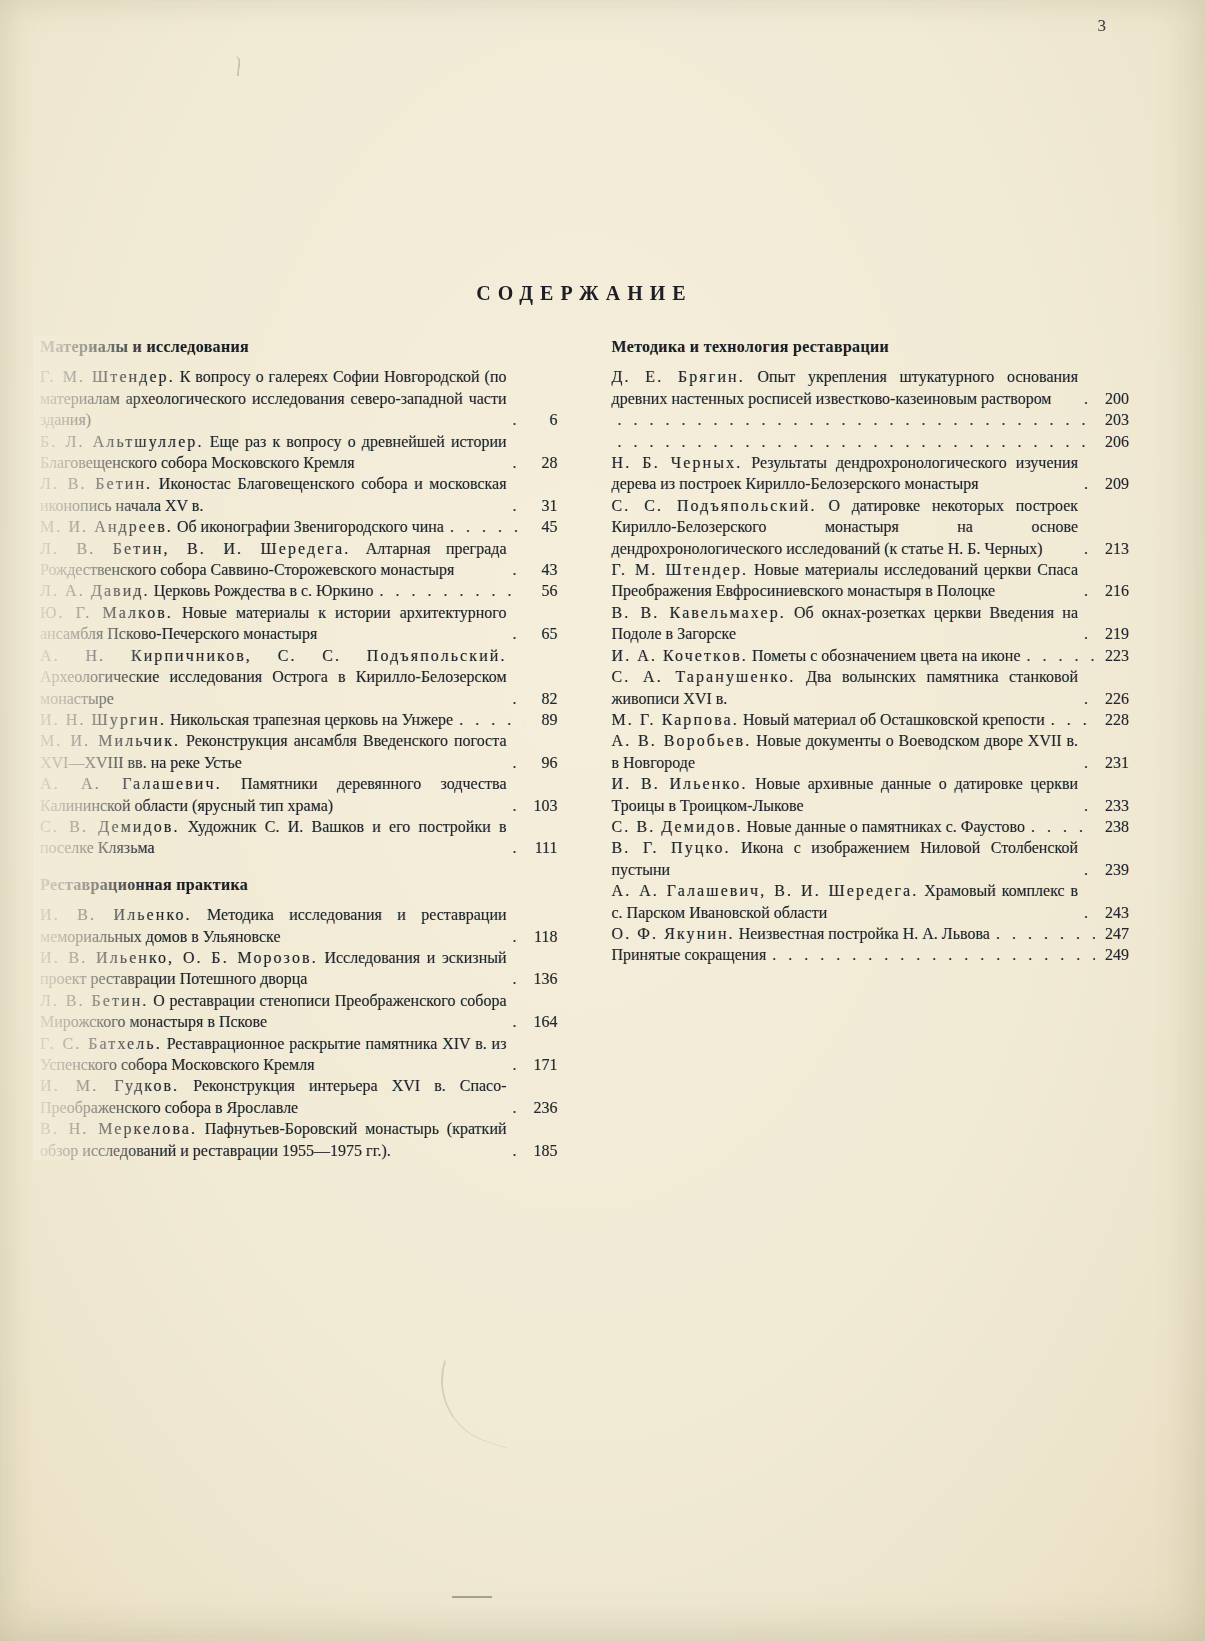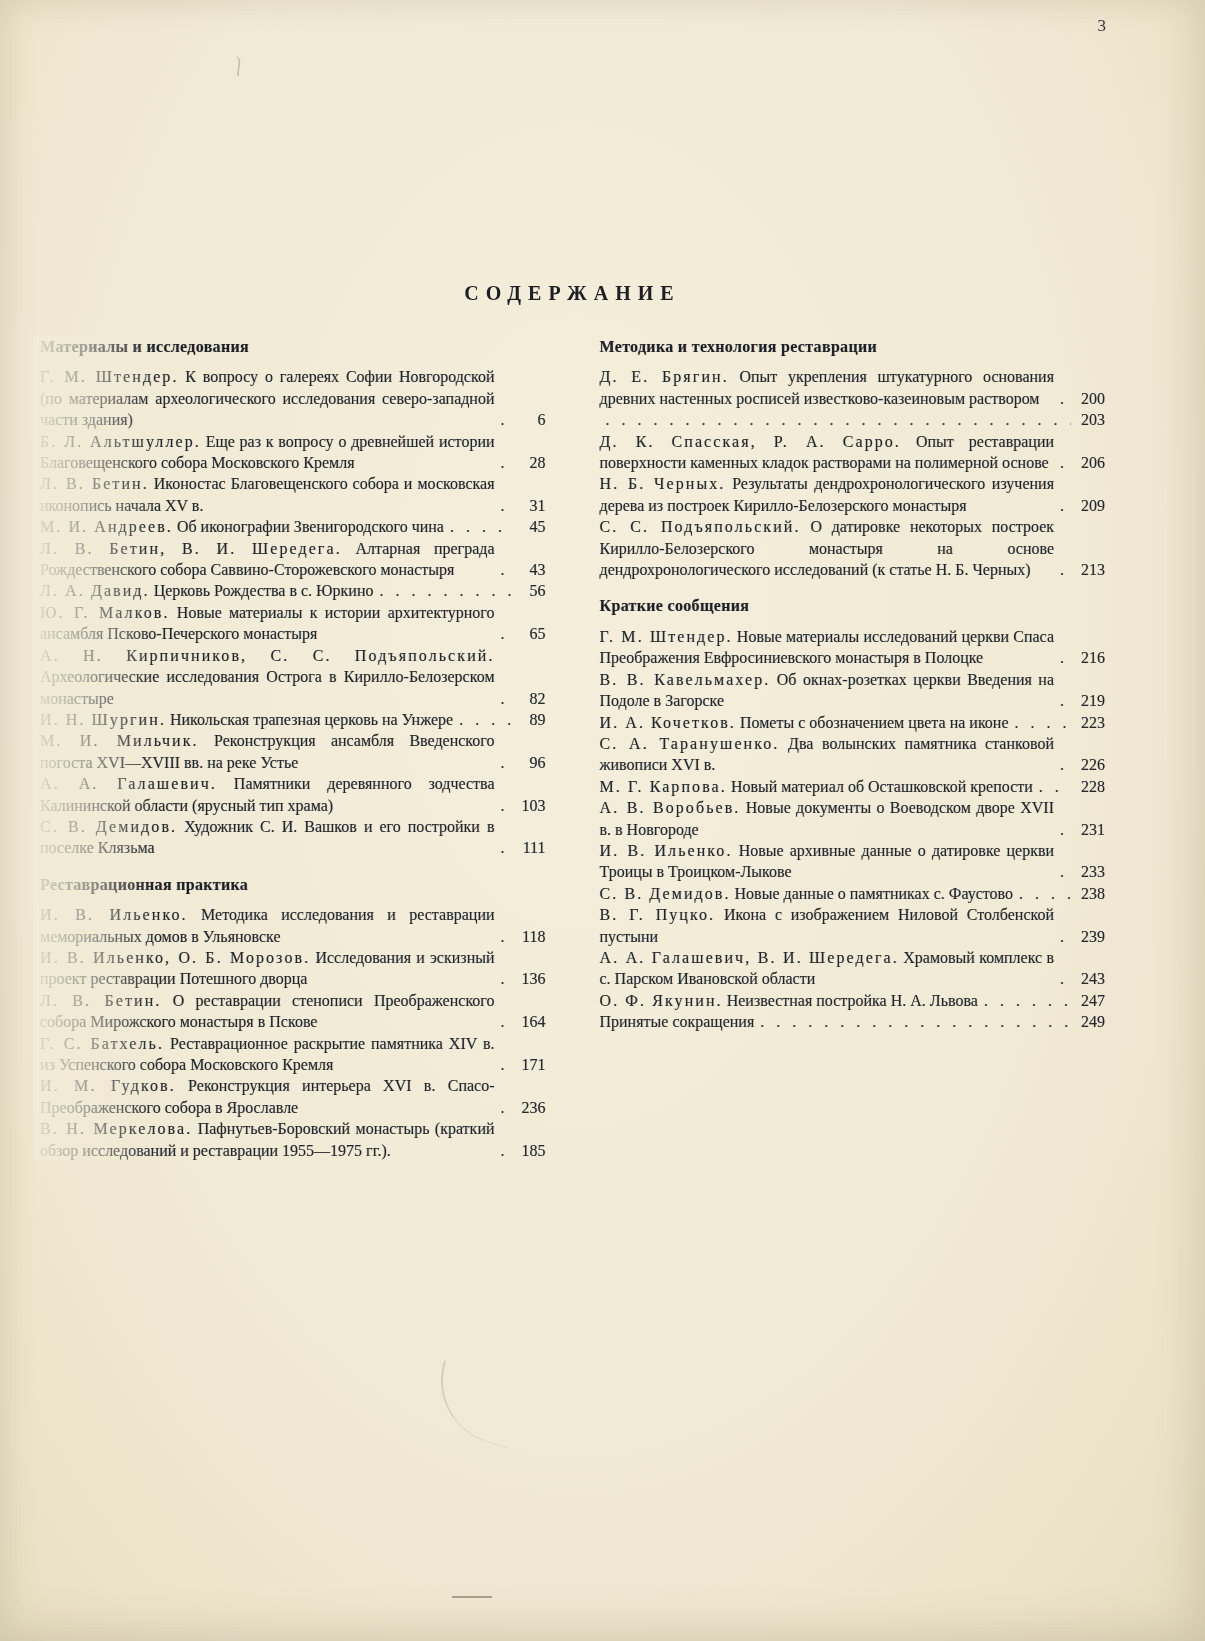--- a/index.html
+++ b/index.html
@@ -14,21 +14,21 @@
     overflow: hidden;
     background: radial-gradient(ellipse at 48% 38%, #f4eedb 0%, #f1ead5 55%, #ece3ca 85%, #e6dcbe 100%);
     box-shadow: inset -16px 0 38px rgba(120,108,78,.10), inset 0 -18px 42px rgba(120,108,78,.08), inset 10px 0 26px rgba(140,128,96,.06);
     color: #24252d;
   }
   .pagenum {
     position: absolute; top: 16px; right: 99px;
     font-size: 17px; color: #33343c;
   }
   .content {
-    padding: 0 100px 0 40px;
+    padding: 0 76px 0 40px;
   }
   .title {
     margin-top: 282px;
     text-align: center;
     font-weight: bold;
     font-size: 20px;
     letter-spacing: 7px;
     color: #1d1e26;
   }
   .columns {
@@ -210,35 +210,33 @@
           <div class="entry">
             <div class="text"><span class="author">Д. Е. Брягин.</span> <span>Опыт укрепления штукатурного основания древних настенных росписей известково-казеиновым раствором</span></div>
             <span class="leader">.&nbsp;.&nbsp;.&nbsp;.&nbsp;.&nbsp;.&nbsp;.&nbsp;.&nbsp;.&nbsp;.&nbsp;.&nbsp;.&nbsp;.&nbsp;.&nbsp;.&nbsp;.&nbsp;.&nbsp;.&nbsp;.&nbsp;.&nbsp;.&nbsp;.&nbsp;.&nbsp;.&nbsp;.&nbsp;.&nbsp;.&nbsp;.&nbsp;.&nbsp;.&nbsp;.&nbsp;.&nbsp;.&nbsp;.&nbsp;.&nbsp;.&nbsp;.&nbsp;.&nbsp;.&nbsp;.&nbsp;.&nbsp;.&nbsp;.&nbsp;.&nbsp;.&nbsp;.&nbsp;.&nbsp;.&nbsp;.&nbsp;.&nbsp;.&nbsp;.&nbsp;.&nbsp;.&nbsp;.&nbsp;.&nbsp;.&nbsp;.&nbsp;.&nbsp;.&nbsp;</span>
             <div class="page-col">200</div>
           </div>
           <div class="entry">
             <span class="leader">.&nbsp;.&nbsp;.&nbsp;.&nbsp;.&nbsp;.&nbsp;.&nbsp;.&nbsp;.&nbsp;.&nbsp;.&nbsp;.&nbsp;.&nbsp;.&nbsp;.&nbsp;.&nbsp;.&nbsp;.&nbsp;.&nbsp;.&nbsp;.&nbsp;.&nbsp;.&nbsp;.&nbsp;.&nbsp;.&nbsp;.&nbsp;.&nbsp;.&nbsp;.&nbsp;.&nbsp;.&nbsp;.&nbsp;.&nbsp;.&nbsp;.&nbsp;.&nbsp;.&nbsp;.&nbsp;.&nbsp;.&nbsp;.&nbsp;.&nbsp;.&nbsp;.&nbsp;.&nbsp;.&nbsp;.&nbsp;.&nbsp;.&nbsp;.&nbsp;.&nbsp;.&nbsp;.&nbsp;.&nbsp;.&nbsp;.&nbsp;.&nbsp;.&nbsp;.&nbsp;</span>
             <div class="page-col">203</div>
           </div>
           <div class="entry">
-            <div class="text"><span class="author">Д. К. Спасская, Р. А. Сарро.</span> <span>Опыт реставрации поверхности каменных кладок растворами на полимерной основе</span></div>
             <span class="leader">.&nbsp;.&nbsp;.&nbsp;.&nbsp;.&nbsp;.&nbsp;.&nbsp;.&nbsp;.&nbsp;.&nbsp;.&nbsp;.&nbsp;.&nbsp;.&nbsp;.&nbsp;.&nbsp;.&nbsp;.&nbsp;.&nbsp;.&nbsp;.&nbsp;.&nbsp;.&nbsp;.&nbsp;.&nbsp;.&nbsp;.&nbsp;.&nbsp;.&nbsp;.&nbsp;.&nbsp;.&nbsp;.&nbsp;.&nbsp;.&nbsp;.&nbsp;.&nbsp;.&nbsp;.&nbsp;.&nbsp;.&nbsp;.&nbsp;.&nbsp;.&nbsp;.&nbsp;.&nbsp;.&nbsp;.&nbsp;.&nbsp;.&nbsp;.&nbsp;.&nbsp;.&nbsp;.&nbsp;.&nbsp;.&nbsp;.&nbsp;.&nbsp;.&nbsp;.&nbsp;</span>
             <div class="page-col">206</div>
           </div>
           <div class="entry">
             <div class="text"><span class="author">Н. Б. Черных.</span> <span>Результаты дендрохронологического изучения дерева из построек Кирилло-Белозерского монастыря</span></div>
             <span class="leader">.&nbsp;.&nbsp;.&nbsp;.&nbsp;.&nbsp;.&nbsp;.&nbsp;.&nbsp;.&nbsp;.&nbsp;.&nbsp;.&nbsp;.&nbsp;.&nbsp;.&nbsp;.&nbsp;.&nbsp;.&nbsp;.&nbsp;.&nbsp;.&nbsp;.&nbsp;.&nbsp;.&nbsp;.&nbsp;.&nbsp;.&nbsp;.&nbsp;.&nbsp;.&nbsp;.&nbsp;.&nbsp;.&nbsp;.&nbsp;.&nbsp;.&nbsp;.&nbsp;.&nbsp;.&nbsp;.&nbsp;.&nbsp;.&nbsp;.&nbsp;.&nbsp;.&nbsp;.&nbsp;.&nbsp;.&nbsp;.&nbsp;.&nbsp;.&nbsp;.&nbsp;.&nbsp;.&nbsp;.&nbsp;.&nbsp;.&nbsp;.&nbsp;.&nbsp;.&nbsp;</span>
             <div class="page-col">209</div>
           </div>
           <div class="entry">
             <div class="text"><span class="author">С. С. Подъяпольский.</span> <span>О датировке некоторых построек Кирилло-Белозерского монастыря на основе дендрохронологического исследований (к статье Н. Б. Черных)</span></div>
             <span class="leader">.&nbsp;.&nbsp;.&nbsp;.&nbsp;.&nbsp;.&nbsp;.&nbsp;.&nbsp;.&nbsp;.&nbsp;.&nbsp;.&nbsp;.&nbsp;.&nbsp;.&nbsp;.&nbsp;.&nbsp;.&nbsp;.&nbsp;.&nbsp;.&nbsp;.&nbsp;.&nbsp;.&nbsp;.&nbsp;.&nbsp;.&nbsp;.&nbsp;.&nbsp;.&nbsp;.&nbsp;.&nbsp;.&nbsp;.&nbsp;.&nbsp;.&nbsp;.&nbsp;.&nbsp;.&nbsp;.&nbsp;.&nbsp;.&nbsp;.&nbsp;.&nbsp;.&nbsp;.&nbsp;.&nbsp;.&nbsp;.&nbsp;.&nbsp;.&nbsp;.&nbsp;.&nbsp;.&nbsp;.&nbsp;.&nbsp;.&nbsp;.&nbsp;.&nbsp;.&nbsp;</span>
             <div class="page-col">213</div>
           </div>
-          <div class="sec-heading subsequent">Краткие сообщения</div>
           <div class="entry">
             <div class="text"><span class="author">Г. М. Штендер.</span> <span>Новые материалы исследований церкви Спаса Преображения Евфросиниевского монастыря в Полоцке</span></div>
             <span class="leader">.&nbsp;.&nbsp;.&nbsp;.&nbsp;.&nbsp;.&nbsp;.&nbsp;.&nbsp;.&nbsp;.&nbsp;.&nbsp;.&nbsp;.&nbsp;.&nbsp;.&nbsp;.&nbsp;.&nbsp;.&nbsp;.&nbsp;.&nbsp;.&nbsp;.&nbsp;.&nbsp;.&nbsp;.&nbsp;.&nbsp;.&nbsp;.&nbsp;.&nbsp;.&nbsp;.&nbsp;.&nbsp;.&nbsp;.&nbsp;.&nbsp;.&nbsp;.&nbsp;.&nbsp;.&nbsp;.&nbsp;.&nbsp;.&nbsp;.&nbsp;.&nbsp;.&nbsp;.&nbsp;.&nbsp;.&nbsp;.&nbsp;.&nbsp;.&nbsp;.&nbsp;.&nbsp;.&nbsp;.&nbsp;.&nbsp;.&nbsp;.&nbsp;.&nbsp;.&nbsp;</span>
             <div class="page-col">216</div>
           </div>
           <div class="entry">
             <div class="text"><span class="author">В. В. Кавельмахер.</span> <span>Об окнах-розетках церкви Введения на Подоле в Загорске</span></div>
             <span class="leader">.&nbsp;.&nbsp;.&nbsp;.&nbsp;.&nbsp;.&nbsp;.&nbsp;.&nbsp;.&nbsp;.&nbsp;.&nbsp;.&nbsp;.&nbsp;.&nbsp;.&nbsp;.&nbsp;.&nbsp;.&nbsp;.&nbsp;.&nbsp;.&nbsp;.&nbsp;.&nbsp;.&nbsp;.&nbsp;.&nbsp;.&nbsp;.&nbsp;.&nbsp;.&nbsp;.&nbsp;.&nbsp;.&nbsp;.&nbsp;.&nbsp;.&nbsp;.&nbsp;.&nbsp;.&nbsp;.&nbsp;.&nbsp;.&nbsp;.&nbsp;.&nbsp;.&nbsp;.&nbsp;.&nbsp;.&nbsp;.&nbsp;.&nbsp;.&nbsp;.&nbsp;.&nbsp;.&nbsp;.&nbsp;.&nbsp;.&nbsp;.&nbsp;.&nbsp;.&nbsp;</span>
             <div class="page-col">219</div>
           </div>

